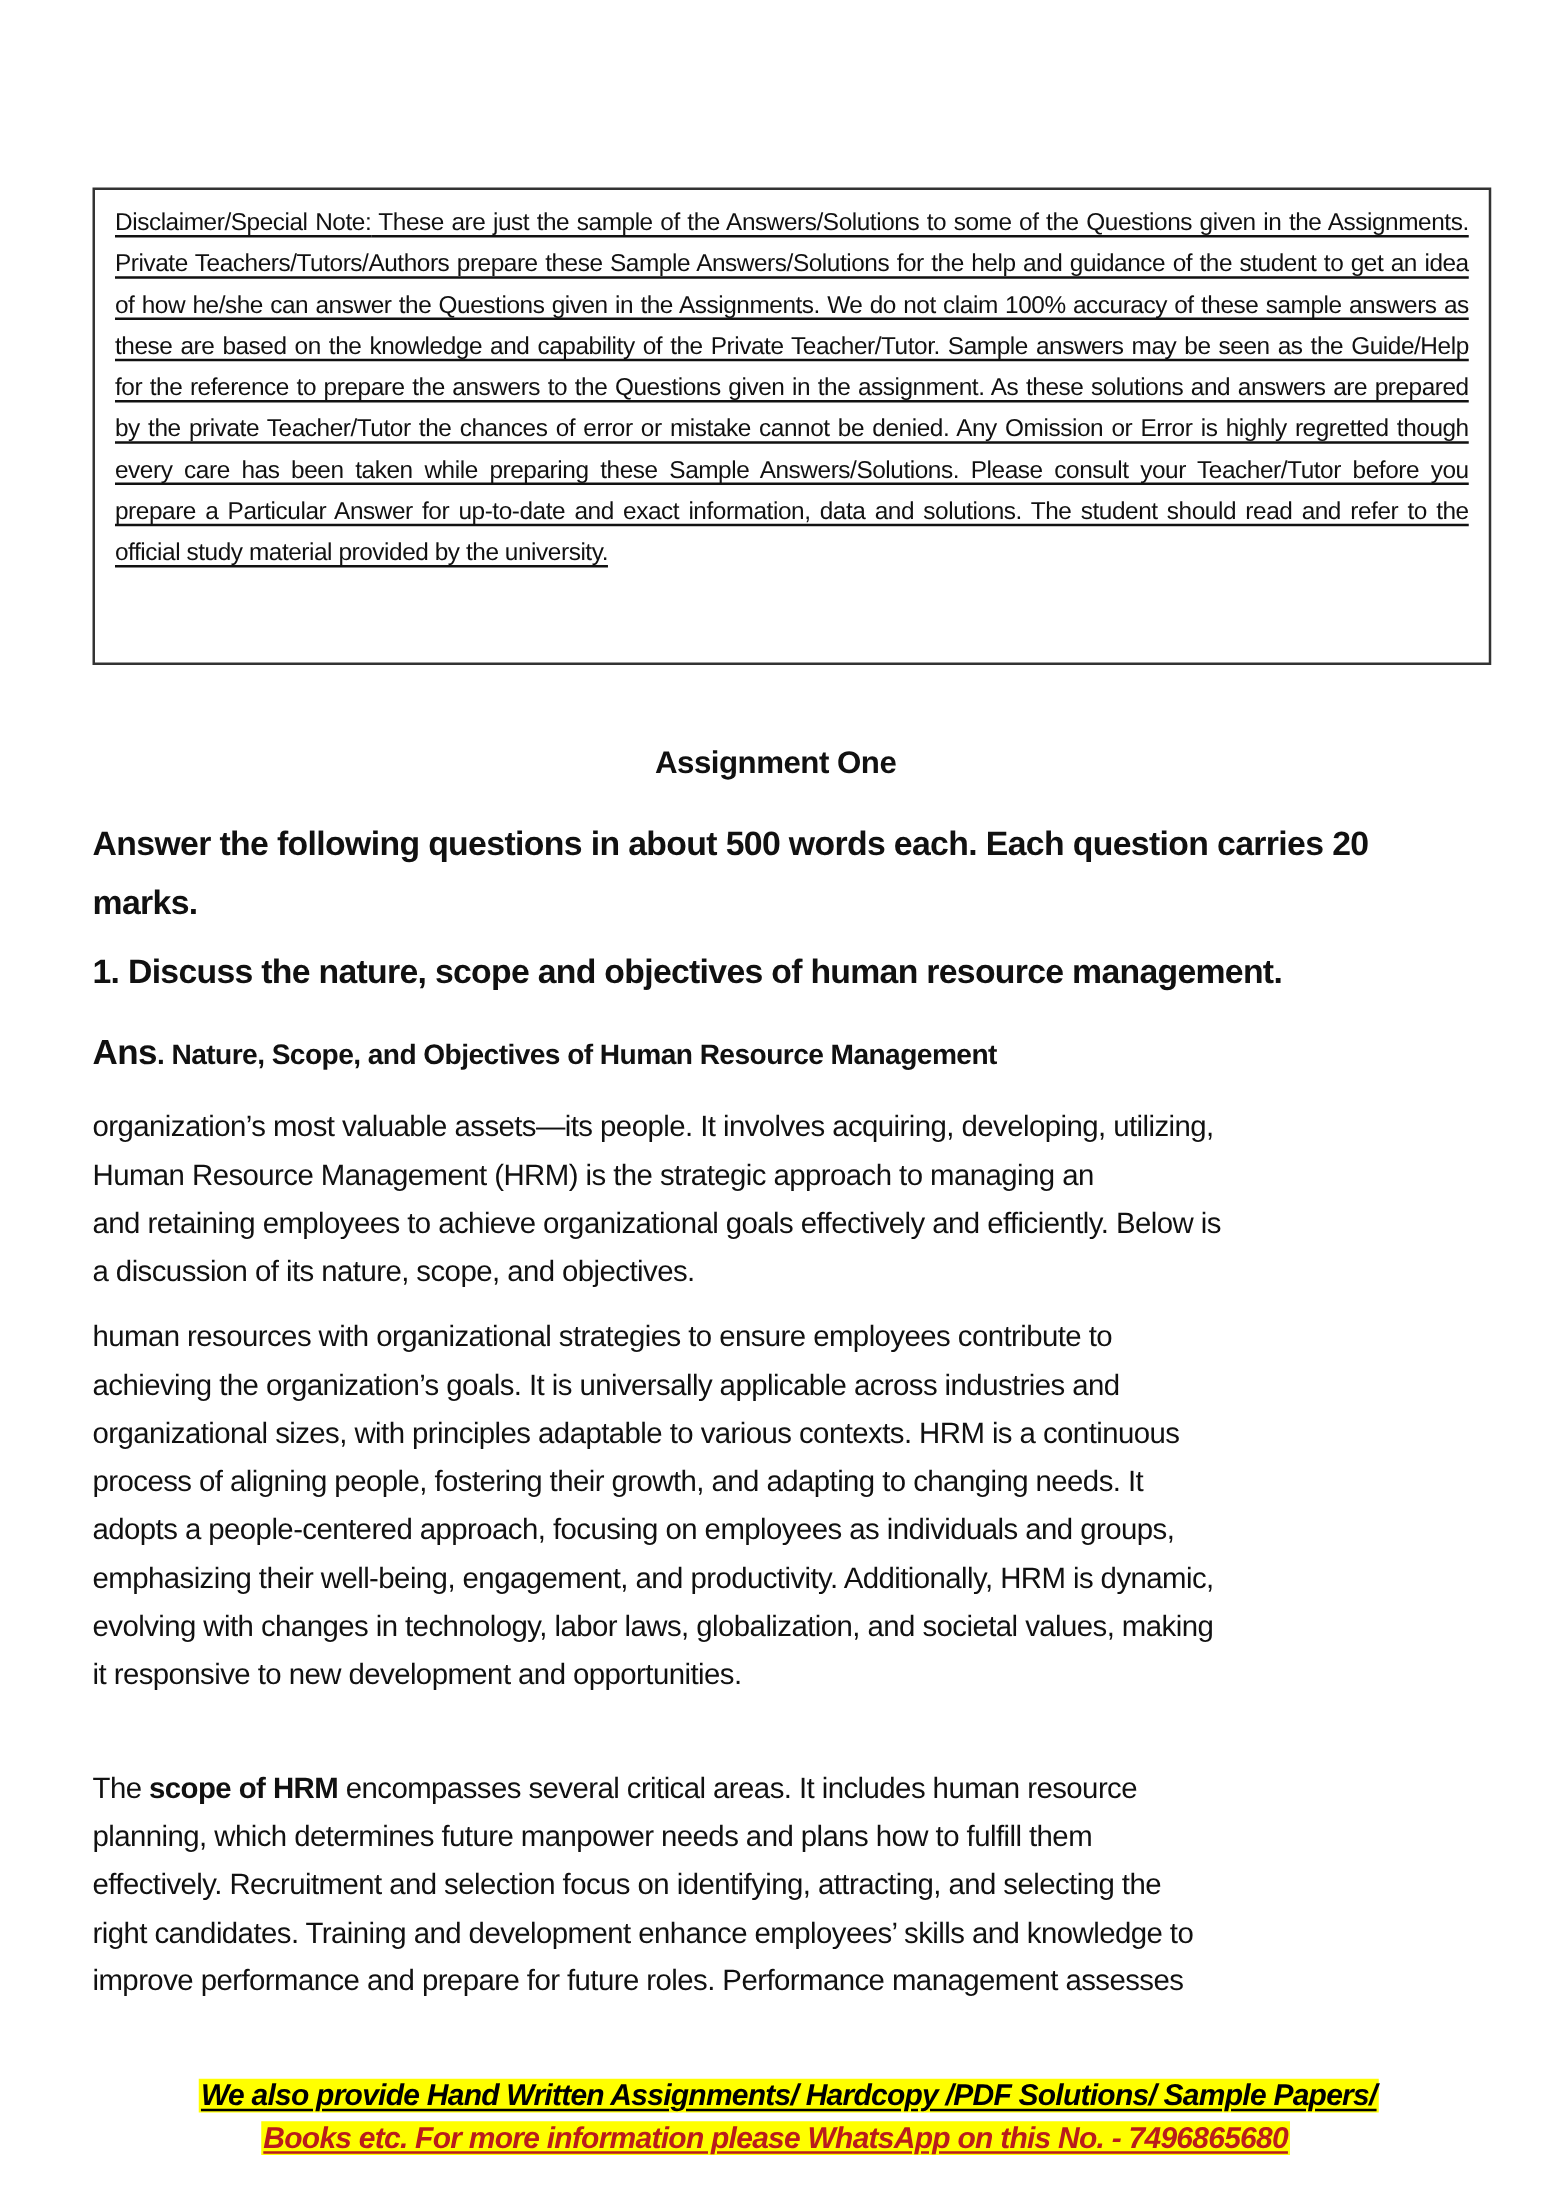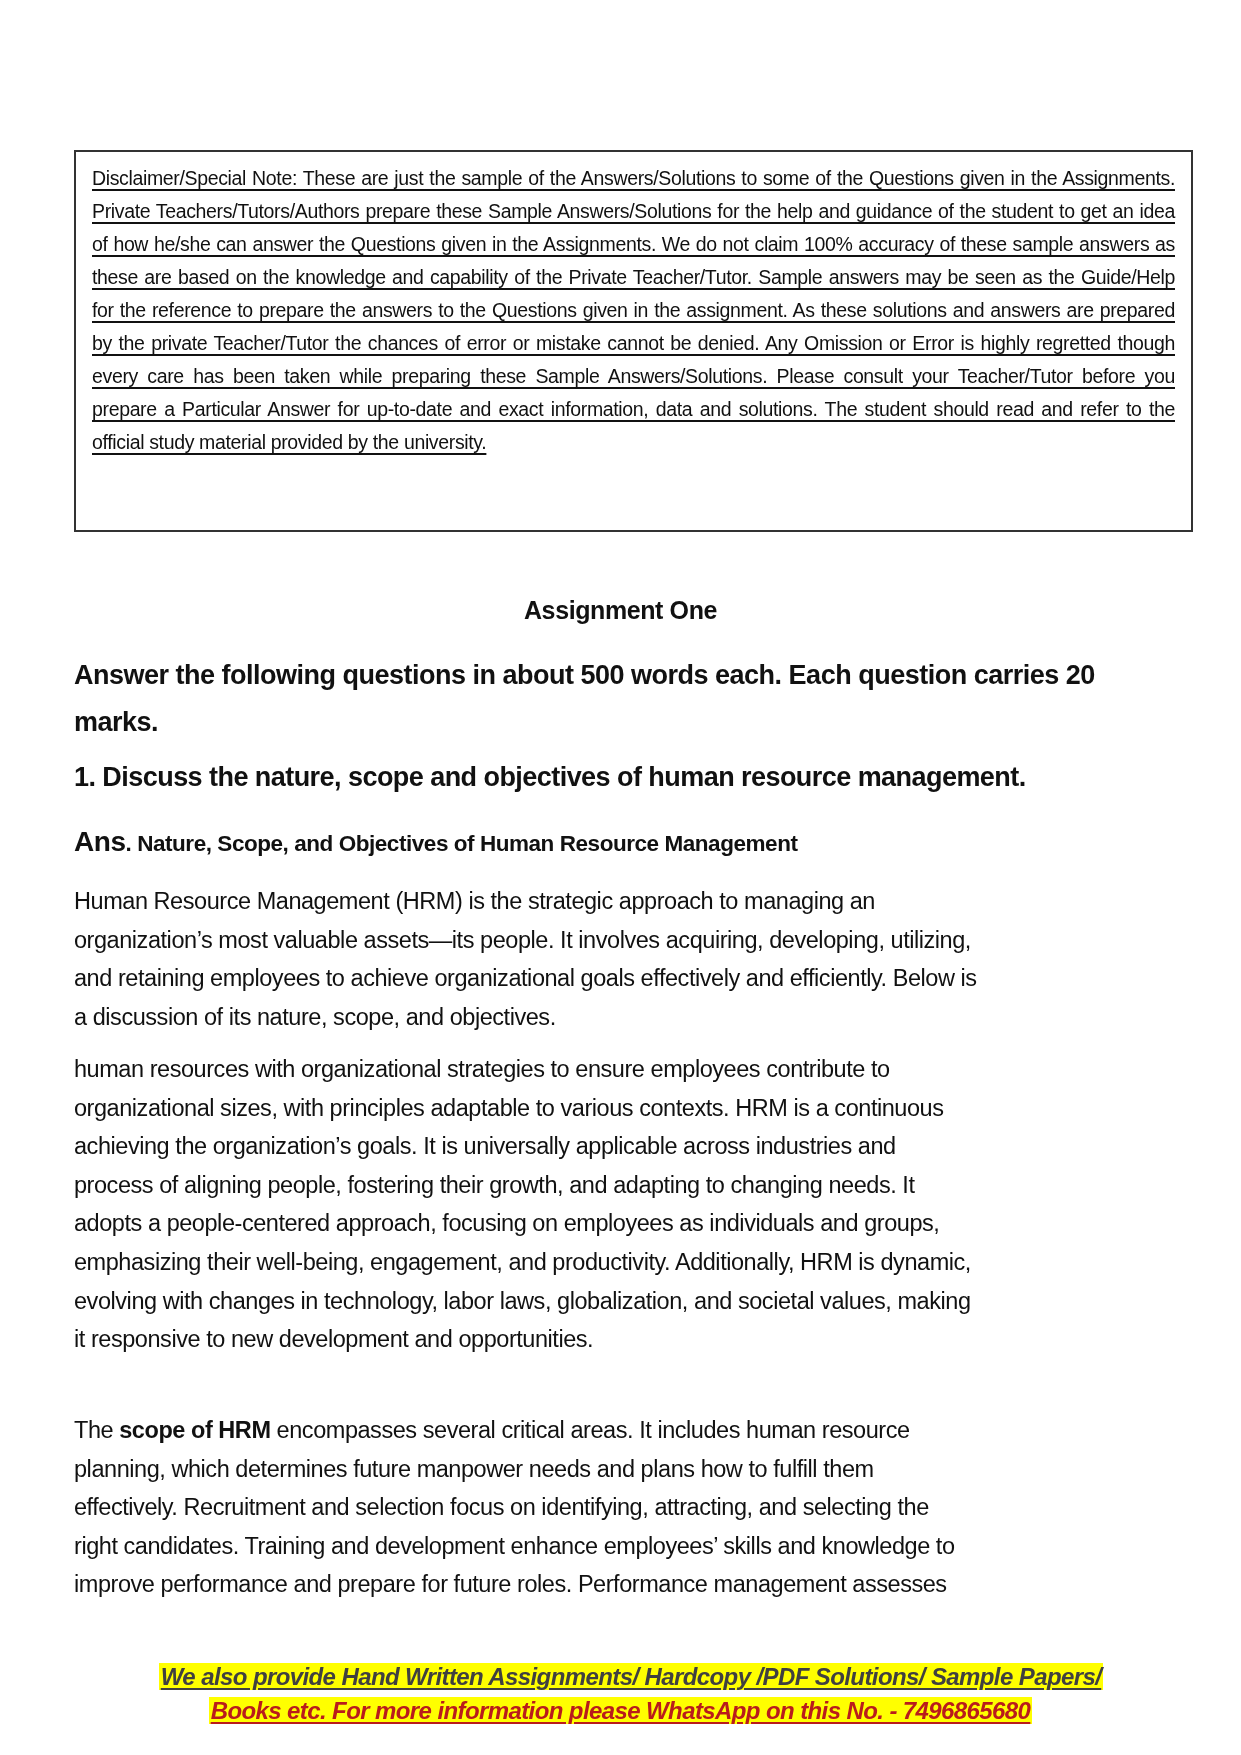--- a/index.html
+++ b/index.html
@@ -66,43 +66,43 @@
 
   <h2 class="assign-title">Assignment One</h2>
 
   <p class="instructions">Answer the following questions in about 500 words each. Each question carries 20 marks.</p>
 
   <p class="question">1. Discuss the nature, scope and objectives of human resource management.</p>
 
   <p class="answer-head"><span class="ans-label">Ans</span><span class="ans-title">. Nature, Scope, and Objectives of Human Resource Management</span></p>
 
   <p class="para p1">
+    <span class="line">organization’s most valuable assets—its people. It involves acquiring, developing, utilizing,</span>
     <span class="line">Human Resource Management (HRM) is the strategic approach to managing an</span>
-    <span class="line">organization’s most valuable assets—its people. It involves acquiring, developing, utilizing,</span>
     <span class="line">and retaining employees to achieve organizational goals effectively and efficiently. Below is</span>
     <span class="line">a discussion of its nature, scope, and objectives.</span>
   </p>
 
   <p class="para p2">
     <span class="line">human resources with organizational strategies to ensure employees contribute to</span>
+    <span class="line">achieving the organization’s goals. It is universally applicable across industries and</span>
     <span class="line">organizational sizes, with principles adaptable to various contexts. HRM is a continuous</span>
-    <span class="line">achieving the organization’s goals. It is universally applicable across industries and</span>
     <span class="line">process of aligning people, fostering their growth, and adapting to changing needs. It</span>
     <span class="line">adopts a people-centered approach, focusing on employees as individuals and groups,</span>
     <span class="line">emphasizing their well-being, engagement, and productivity. Additionally, HRM is dynamic,</span>
     <span class="line">evolving with changes in technology, labor laws, globalization, and societal values, making</span>
     <span class="line">it responsive to new development and opportunities.</span>
   </p>
 
   <p class="para p3">
     <span class="line"><span>The </span><b>scope of HRM</b><span> encompasses several critical areas. It includes human resource</span></span>
     <span class="line">planning, which determines future manpower needs and plans how to fulfill them</span>
     <span class="line">effectively. Recruitment and selection focus on identifying, attracting, and selecting the</span>
     <span class="line">right candidates. Training and development enhance employees’ skills and knowledge to</span>
     <span class="line">improve performance and prepare for future roles. Performance management assesses</span>
   </p>
 
   <p class="promo">
-    <span class="hl" style="background: rgb(255, 255, 0); color: #404040; margin-left: 21px;">We also provide Hand Written Assignments/ Hardcopy /PDF Solutions/ Sample Papers/</span><br>
+    <span class="hl" style="background: rgb(255, 255, 0); color: #000000; margin-left: 21px;">We also provide Hand Written Assignments/ Hardcopy /PDF Solutions/ Sample Papers/</span><br>
     <span class="hl" style="background: rgb(255, 255, 0); color: #b91c1c;">Books etc. For more information please WhatsApp on this No. - 7496865680</span>
   </p>
 
 </div>
 
 </body></html>

